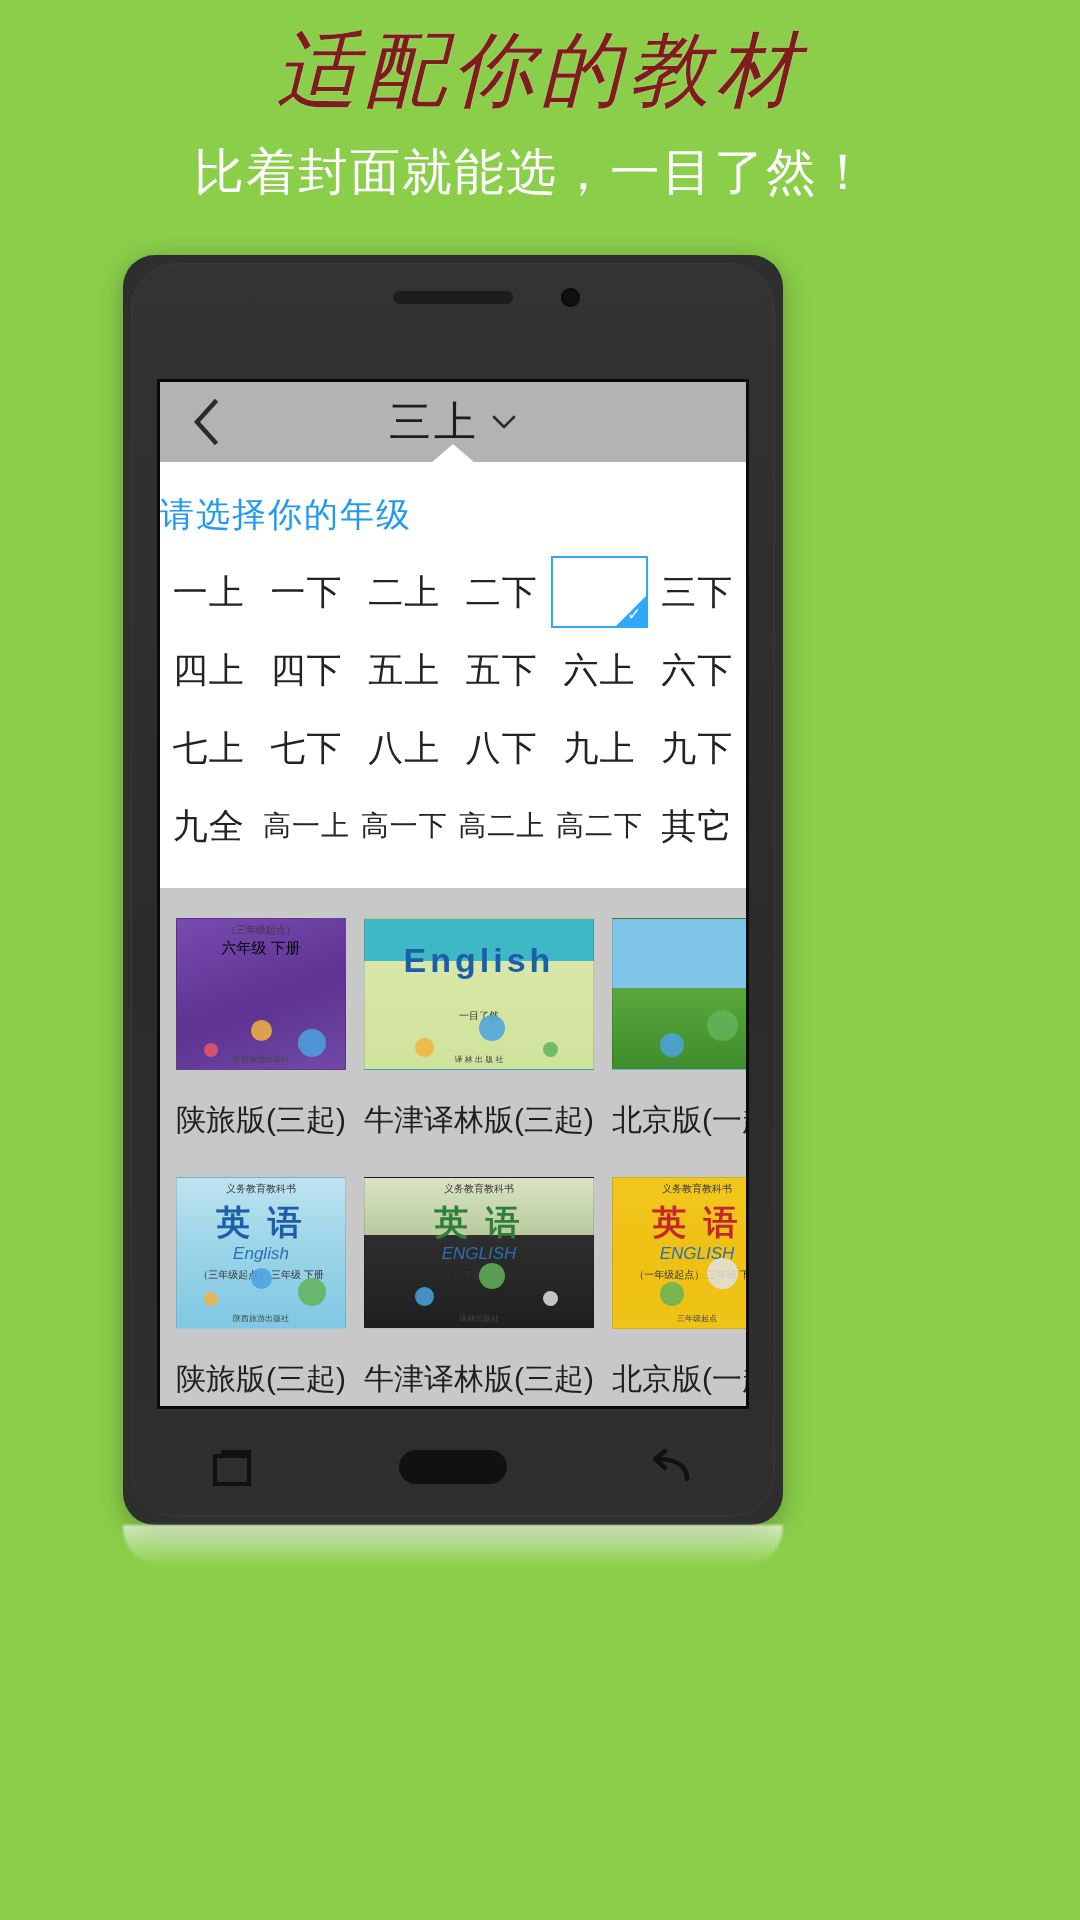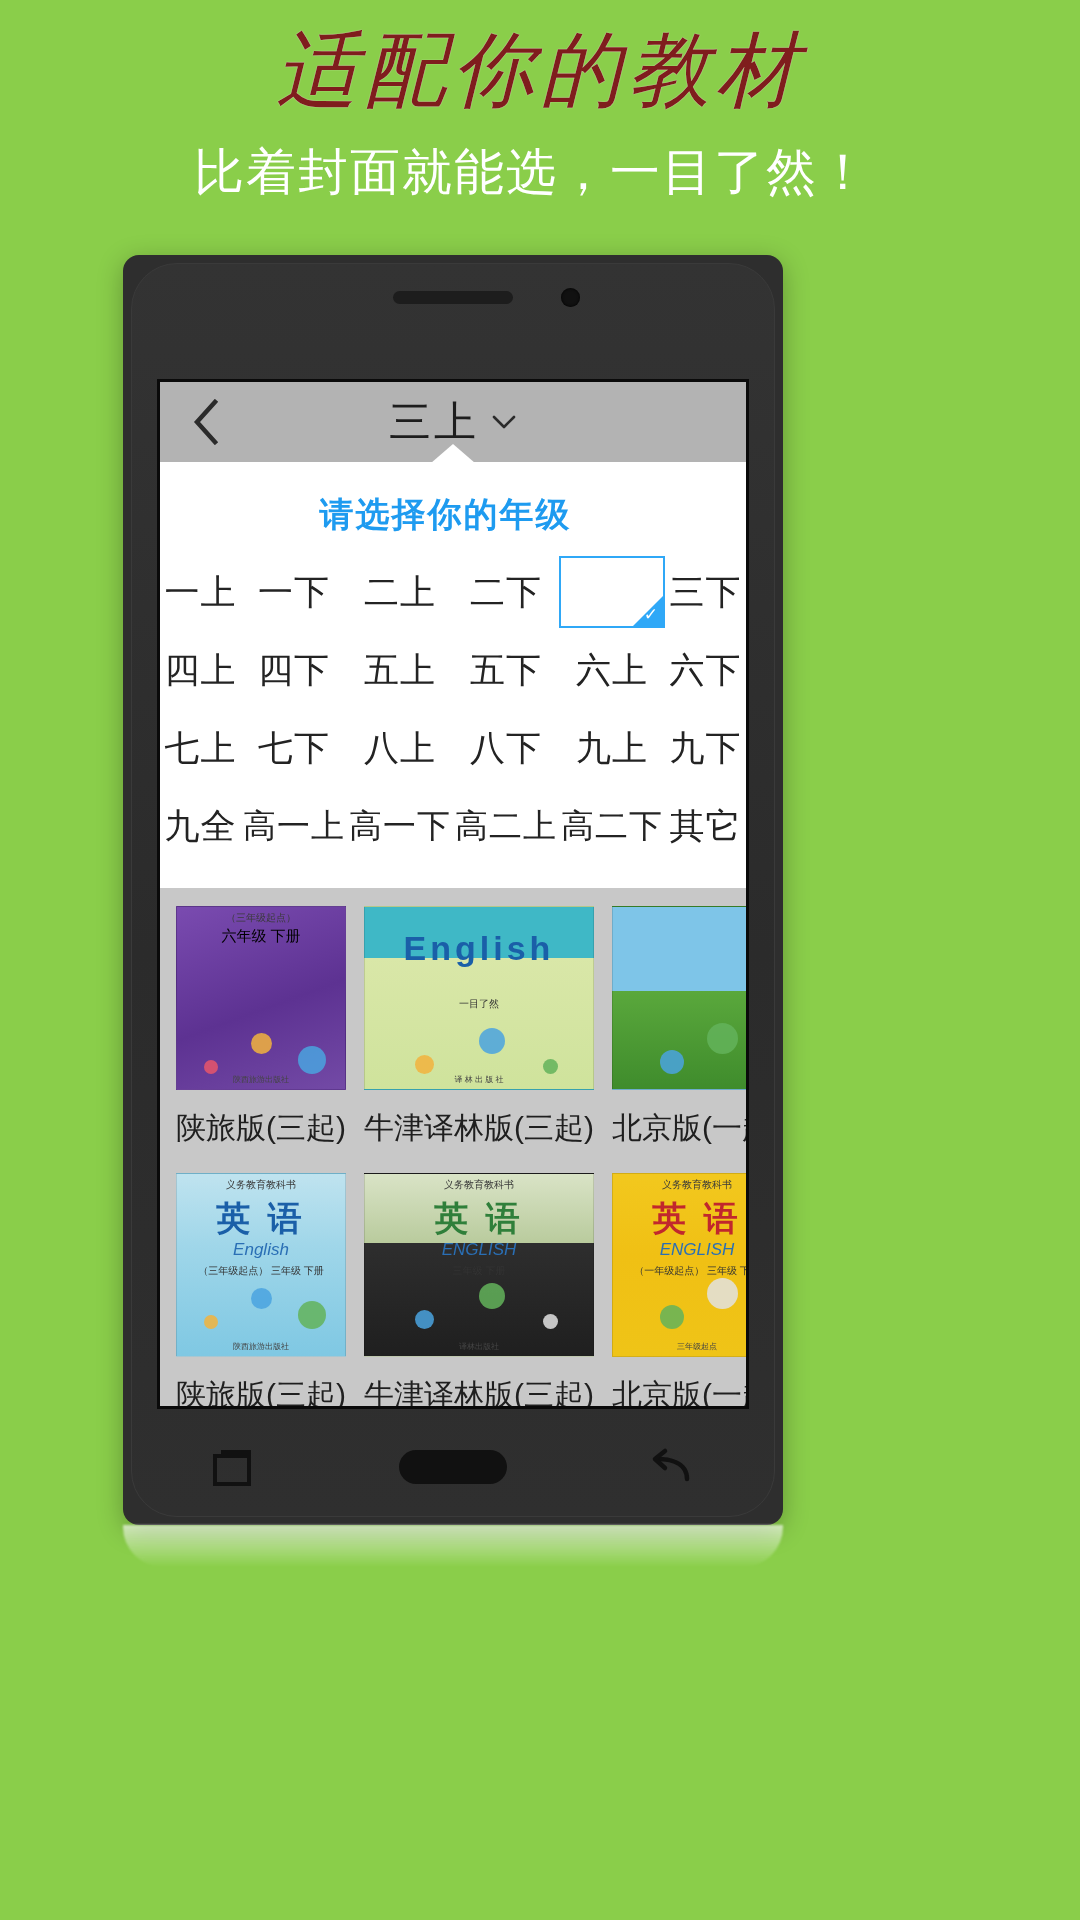--- a/index.html
+++ b/index.html
@@ -26,21 +26,21 @@
     text-align:center;
     font-size:50px; line-height:1.3; color:#ffffff;
     letter-spacing:2px; font-weight:400;
   }
 
   
   .phone{
     position:absolute; left:123px; top:255px;
     width:660px; height:1270px;
     background:#2e2e2e;
-    border-radius:16px;
+    border-radius:32px;
     box-shadow:0 6px 26px rgba(0,0,0,.28);
   }
   .phone-inner-edge{
     position:absolute; inset:8px;
     border-radius:46px;
     border:1px solid #3a3a3a;
     background:linear-gradient(180deg,#333 0%,#2b2b2b 55%,#2f2f2f 100%);
   }
   .speaker{
     position:absolute; top:36px; left:50%; transform:translateX(-50%);
@@ -81,40 +81,40 @@
     padding:0 0 26px 0;
   }
   .dd-caret{
     position:absolute; top:-18px; left:50%; transform:translateX(-50%);
     width:0;height:0;
     border-left:22px solid transparent;
     border-right:22px solid transparent;
     border-bottom:19px solid #ffffff;
   }
   .dd-heading{
-    text-align:center; color:#1e9bf0;
-    font-size:34px; font-weight:bold; letter-spacing:2px;
+    text-align:left; color:#1e9bf0;
+    font-size:34px; font-weight:normal; letter-spacing:2px;
     padding:30px 15px 18px 0;
   }
   .grid{
     display:grid;
     grid-template-columns:repeat(6,1fr);
     row-gap:6px;
     padding:0 0;
   }
   .cell{
     height:72px;
     display:flex; align-items:center; justify-content:center;
     font-size:35px; color:#232323; letter-spacing:1px;
     position:relative;
     background:#fff;
     border:2px solid transparent;
     white-space:nowrap;
   }
-  .cell.narrow{ font-size:33px; }
+  .cell.narrow{ font-size:28px; }
   .cell.selected{
     border:2px solid #2fa8f7;
     color:#1c1c1c;
   }
   .cell .tick{
     position:absolute; right:0; bottom:0;
     width:0;height:0;
     border-left:30px solid transparent;
     border-bottom:30px solid #2fa8f7;
   }
@@ -128,22 +128,22 @@
     background:#c8c8c8;
     padding:14px 16px 0 16px;
   }
   .book-row{
     display:grid; grid-template-columns:repeat(3,1fr);
     column-gap:18px;
     margin-bottom:10px;
   }
   .book{ text-align:center; }
   .cover{
-    width:100%; height:184px;
-    margin:4px auto;
+    width:100%; height:152px;
+    margin:16px auto;
     position:relative;
     overflow:hidden;
     border:1px solid rgba(0,0,0,.12);
   }
   .book-label{
     font-size:30px; color:#1f1f1f; padding:14px 0 10px 0;
     letter-spacing:0px; white-space:nowrap;
   }
   .cv-cap{
     position:absolute; top:4px; left:0; right:0; text-align:center;

